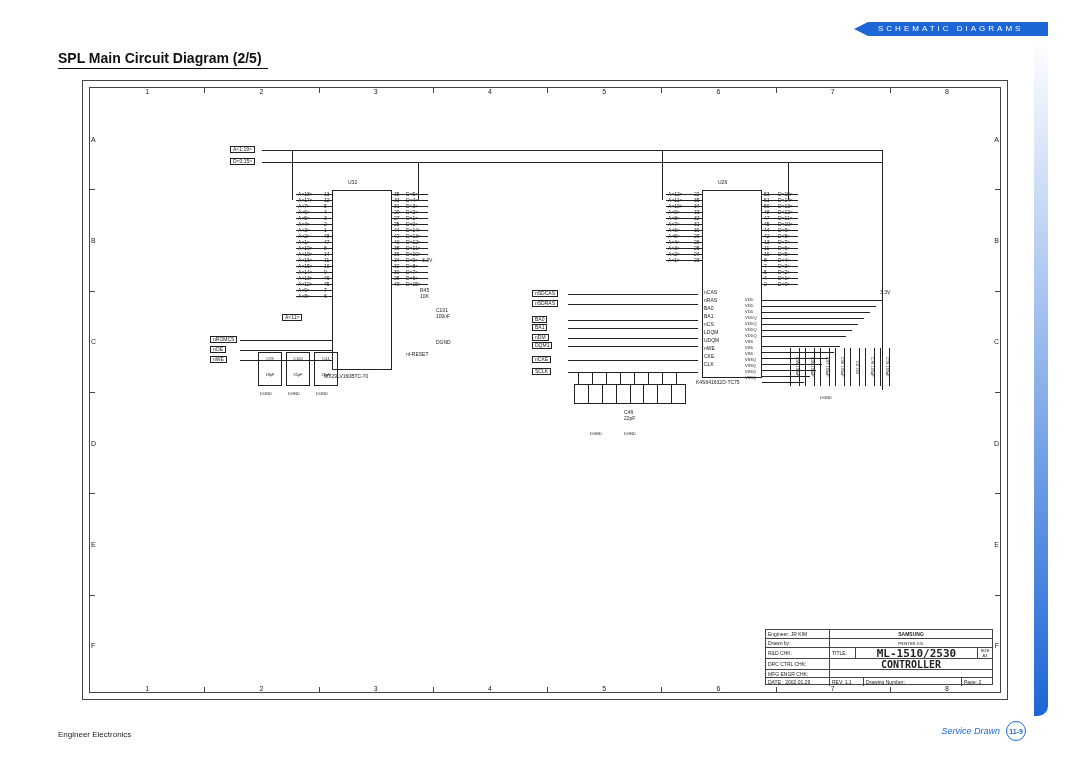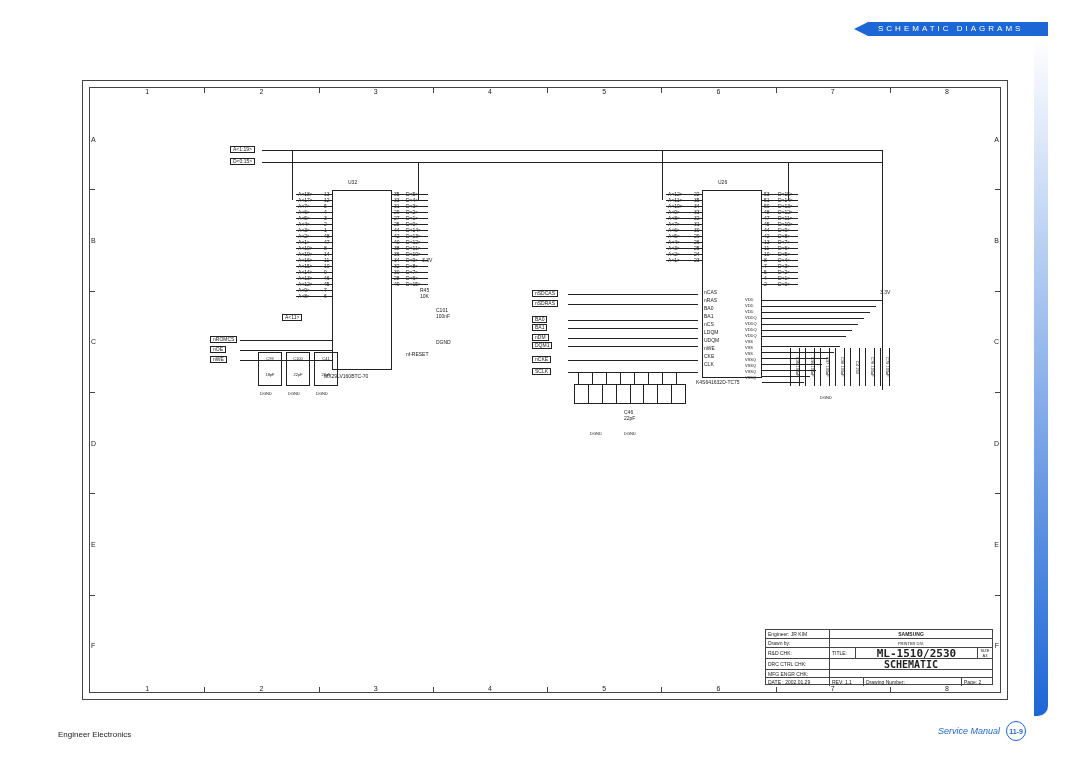--- a/index.html
+++ b/index.html
@@ -210,20 +210,21 @@
     color: #1d66d6;
     font-weight: bold;
   }
 </style>
 </head>
 <body>
 
 <div class="page">
   <div class="banner">SCHEMATIC DIAGRAMS</div>
   <div class="side-stripe"></div>
+  <div class="title">SPL Main Circuit Diagram (2/5)</div>
 
   <div class="frame">
     <div class="inner-frame">
 
       <div class="titleblock">
         <div class="row">
           <div class="cell" style="width:64px"><span>Engineer:</span>&nbsp;<span>JR KIM</span></div>
           <div class="cell" style="flex:1;justify-content:center;font-weight:bold">SAMSUNG</div>
         </div>
         <div class="row">
@@ -236,21 +237,21 @@
           <div class="cell" style="width:64px">R&amp;D CHK:</div>
           <div class="cell" style="width:26px">TITLE:</div>
           <div class="cell big-title" style="flex:1;justify-content:center">ML-1510/2530</div>
           <div class="cell" style="width:14px;flex-direction:column;font-size:4px">
               <span>SIZE</span>
               <span>A3</span>
             </div>
         </div>
         <div class="row" style="height:11px">
           <div class="cell" style="width:64px">DRC CTRL CHK:</div>
-          <div class="cell big-sub" style="flex:1;justify-content:center">SCHEMATIC</div>
+          <div class="cell big-sub" style="flex:1;justify-content:center">CONTROLLER</div>
         </div>
         <div class="row" style="height:8px">
           <div class="cell" style="width:64px">MFG ENGR CHK:</div>
           <div class="cell" style="flex:1"></div>
         </div>
         <div class="row" style="height:8px">
           <div class="cell" style="width:64px"><span>DATE :</span>&nbsp;<span>2002.01.29</span></div>
           <div class="cell" style="width:34px"><span>REV:</span>&nbsp;<span>1.1</span></div>
           <div class="cell" style="flex:1">Drawing Number:</div>
           <div class="cell" style="width:30px"><span>Page:</span>&nbsp;<span>2</span></div>
@@ -653,16 +654,16 @@
       <span class="pin-text" style="left: 645px; top: 206px; font-size: 4px;">VSS</span>
       <span class="pin-text" style="left: 645px; top: 212px; font-size: 4px;">VSS</span>
       <span class="pin-text" style="left: 645px; top: 218px; font-size: 4px;">VSSQ</span>
       <span class="pin-text" style="left: 645px; top: 224px; font-size: 4px;">VSSQ</span>
       <span class="pin-text" style="left: 645px; top: 230px; font-size: 4px;">VSSQ</span>
       <span class="pin-text" style="left: 645px; top: 236px; font-size: 4px;">VSSQ</span>
     </div>
 
   <div class="footer-left">Engineer Electronics</div>
   <div class="footer-right">
-    <span>Service Manual</span>
+    <span>Service Drawn</span>
     <span class="page-badge">11-9</span>
   </div>
 </div>
 
 </body></html>

